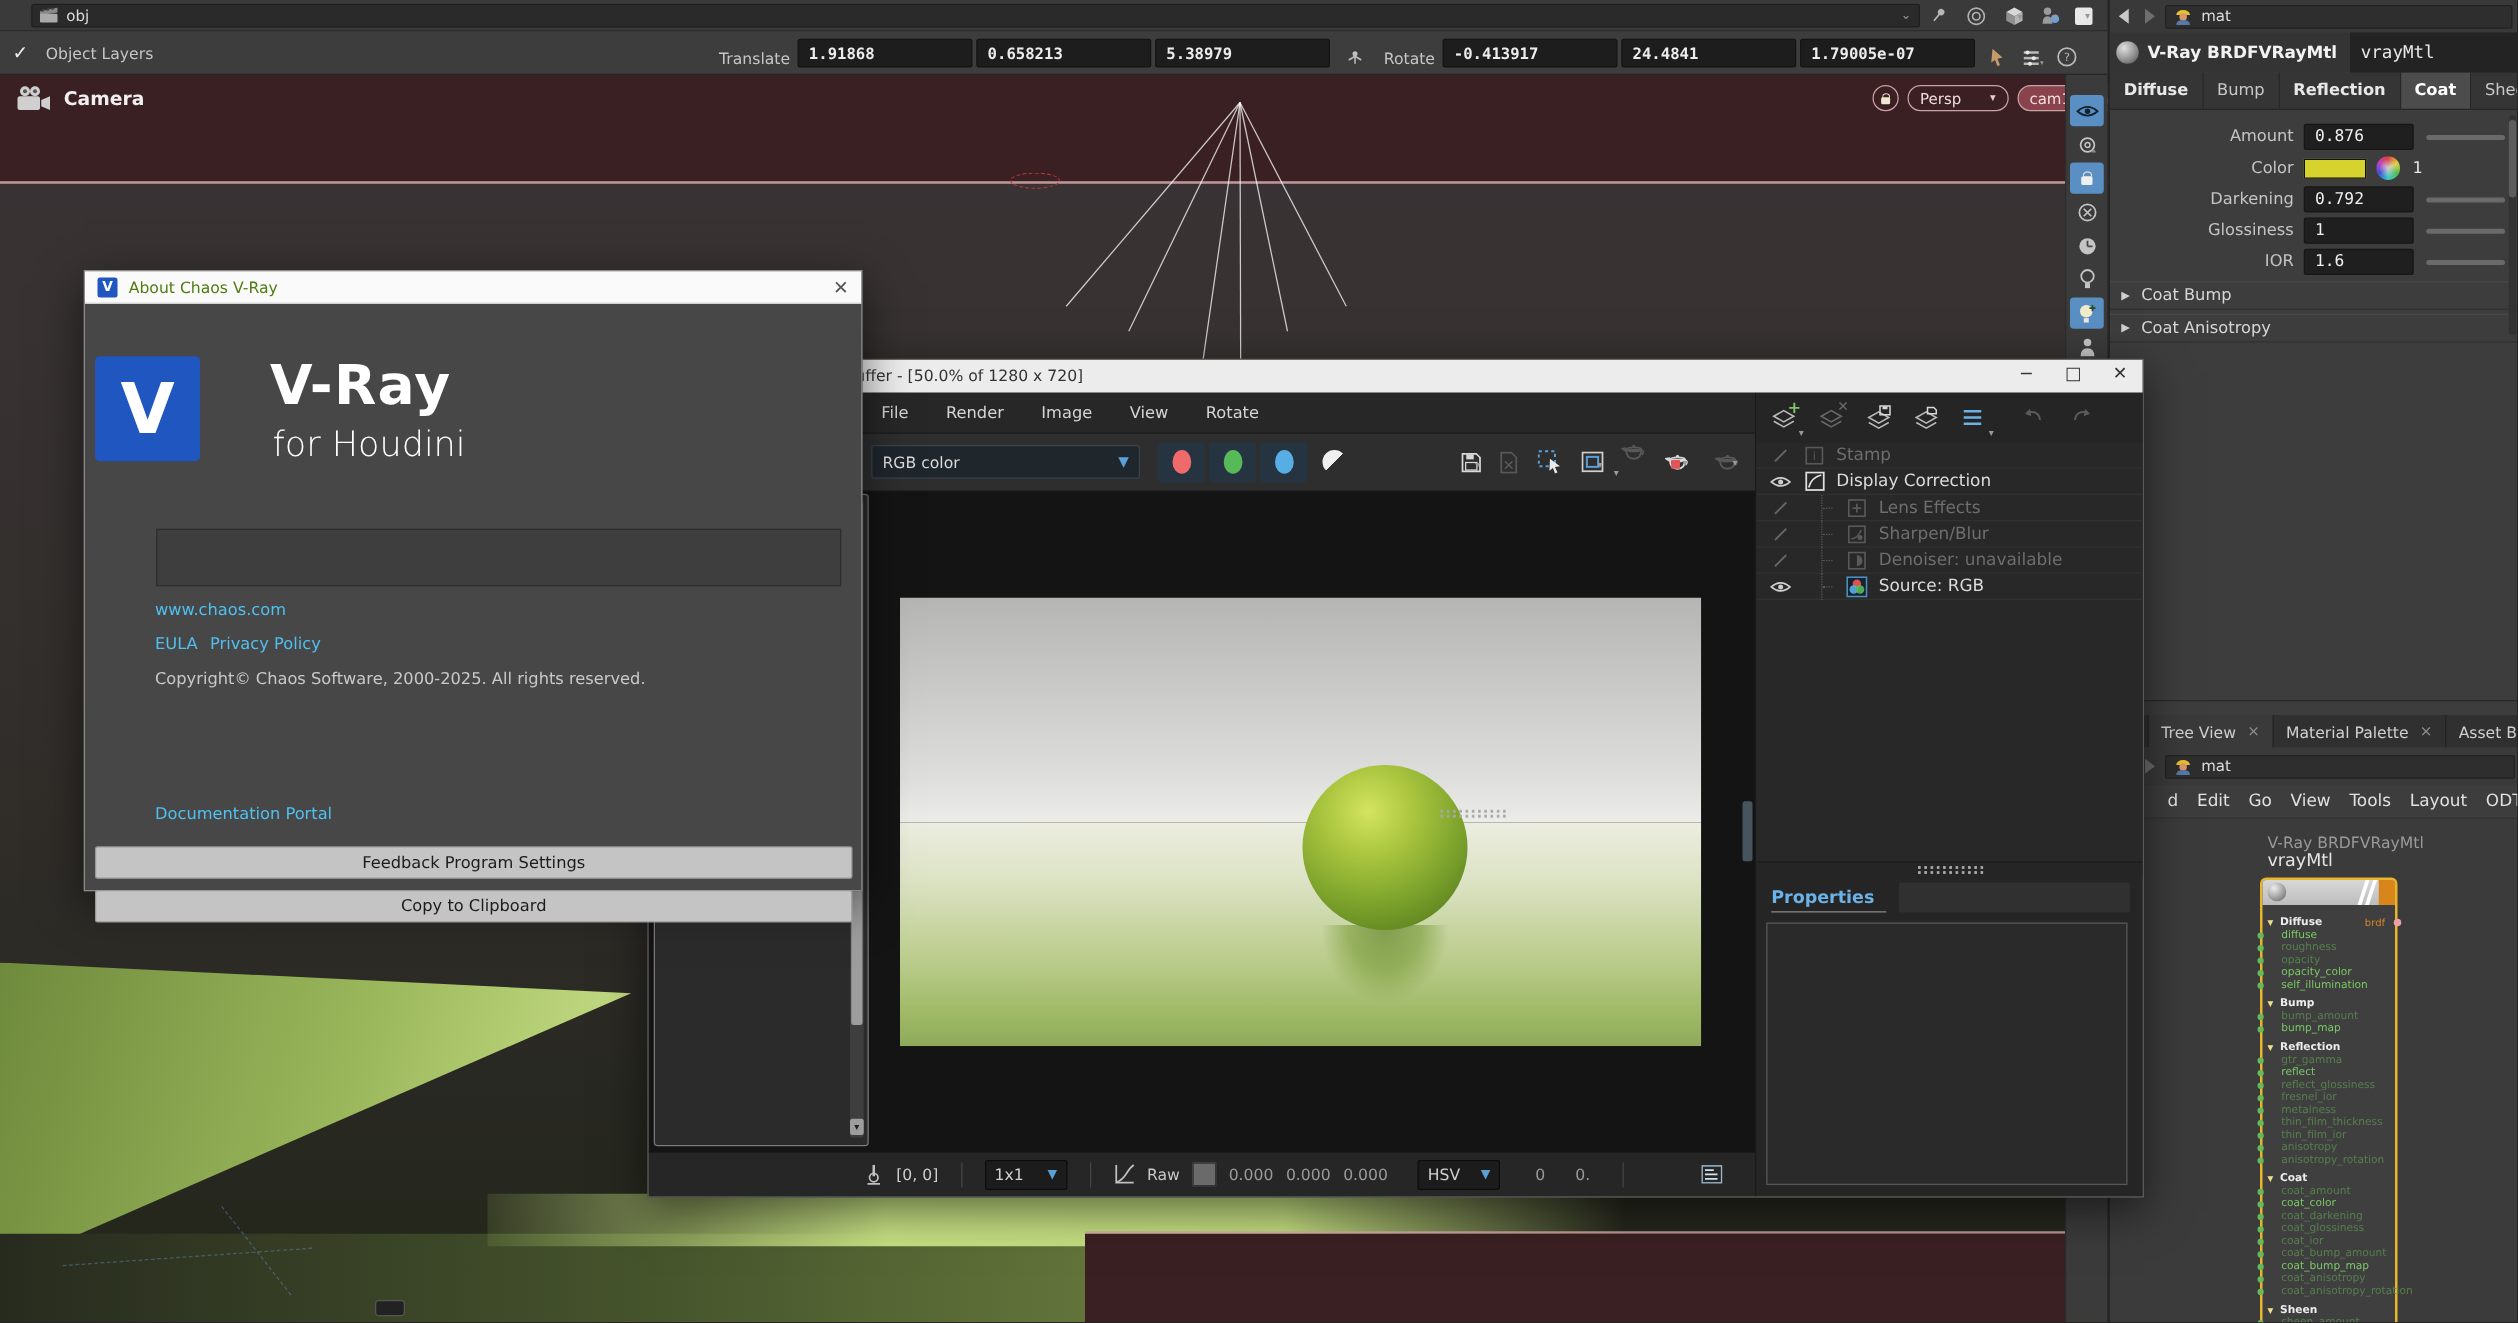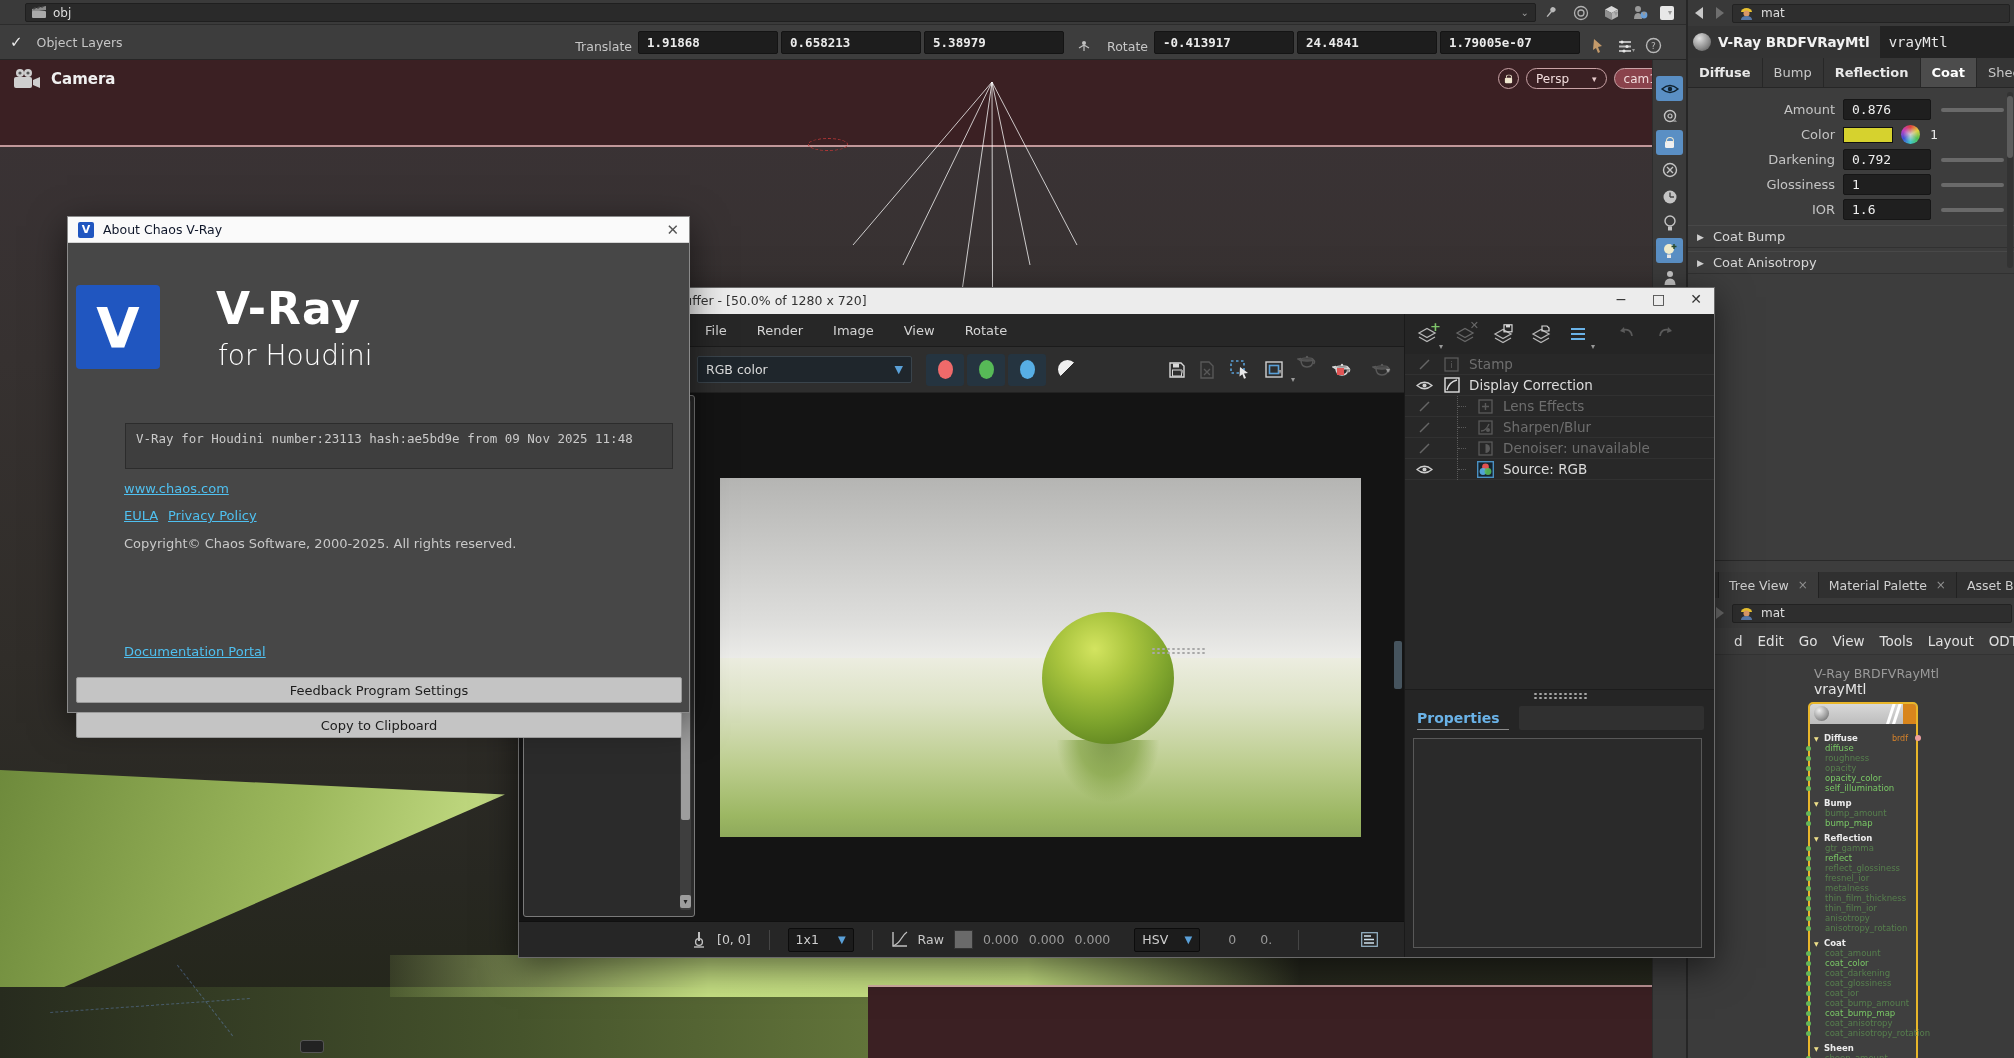--- a/index.html
+++ b/index.html
@@ -96,28 +96,28 @@
 .layer-label.dim{color:#6e6e6e}
 #vfb-rfill{flex:1;background:#282828}
 #vfb-splitter{height:13px;background:#252525;border-top:1px solid #1c1c1c;display:flex;justify-content:center;align-items:center;flex:none}
 #vfb-proprow{height:28px;display:flex;align-items:flex-end;padding:0 10px 0 12px;gap:10px;flex:none}
 #vfb-proplabel{color:#6ab2e7;font-weight:bold;font-size:14px;border-bottom:1px solid #8a8a8a;padding:0 4px 3px 0;width:92px}
 #vfb-proprect{flex:1;height:24px;background:#303030;border-radius:2px}
 #vfb-propbox{flex:1;margin:8px 12px 9px 8px;border:1px solid #585858;background:#2a2a2a}
 
 #about{left:67px;top:216px;width:623px;height:497px;background:#474747;z-index:30;border:1px solid #8a8a8a}
 #about-tb{height:26px;background:#fafafa;border-bottom:1px solid #d5d5d5;display:flex;align-items:center;padding:0 10px;gap:9px}
-#about-title{color:#0f172a;font-size:12.5px}
+#about-title{color:#4d7c0f;font-size:12.5px}
 #about-close{margin-left:auto;color:#555;font-size:15px}
 .vlogo{background:#2056c0;color:#fff;display:flex;align-items:center;justify-content:center;font-weight:bold;border-radius:2px}
 #about-logo{position:absolute;left:8px;top:42px;width:84px;height:84px;font-size:56px;border-radius:4px}
 #about-pname{position:absolute;left:148px;top:40px;color:#fff;font-size:44px;font-weight:bold;letter-spacing:1px}
 #about-pplat{position:absolute;left:150px;top:96px;color:#fff;font-size:28px;font-weight:300}
 #about-build{position:absolute;left:57px;top:180px;width:548px;height:46px;background:#3e3e3e;border:1px solid #2c2c2c;font-family:"DejaVu Sans Mono",monospace;font-size:12.5px;color:#cacaca;padding:6px 10px;line-height:17px;white-space:nowrap;overflow:hidden}
-.alink{color:#4fc0f0;text-decoration:underline;font-size:13px}
+.alink{color:#4fc0f0;font-size:13px}
 #about-www{position:absolute;left:56px;top:238px}
 #about-eula{position:absolute;left:56px;top:265px}
 #about-priv{position:absolute;left:100px;top:265px}
 #about-copy{position:absolute;left:56px;top:293px;color:#c9c9c9;font-size:13px}
 #about-third{position:absolute;left:56px;top:318px;width:470px;color:#c9c9c9;font-size:13px;line-height:16.5px}
 #about-doc{position:absolute;left:56px;top:401px}
 .about-btn{position:absolute;left:8px;width:606px;height:26px;background:#c4c4c4;border:1px solid #9a9a9a;border-radius:2px;color:#1c1c1c;font-size:13px;display:flex;align-items:center;justify-content:center}
 
 #dock{position:absolute;left:1686px;top:0;width:328px;height:1058px;background:#3d3d3d;border-left:2px solid #262626;z-index:2;overflow:hidden}
 #dock-row1{height:26px;background:#393939;display:flex;align-items:center;gap:5px;padding:0 4px}
@@ -666,21 +666,20 @@
     <div id="about-tb">
       <span class="vlogo" style="width:16px;height:16px;font-size:11px">V</span>
       <span id="about-title">About Chaos V-Ray</span>
       <span id="about-close">✕</span>
     </div>
     <div style="position:relative;height:470px">
       <span class="vlogo" id="about-logo">V</span>
       <div id="about-pname">V-Ray</div>
       <div id="about-pplat">for Houdini</div>
       <div id="about-build">
-        <div>V-Ray for Houdini number:23113 hash:ae5bd9e from 09 Nov 2025 11:48</div>
       </div>
       <a class="alink" id="about-www">www.chaos.com</a>
       <a class="alink" id="about-eula">EULA</a>
       <a class="alink" id="about-priv">Privacy Policy</a>
       <div id="about-copy">Copyright© Chaos Software, 2000-2025. All rights reserved.</div>
       <a class="alink" id="about-doc">Documentation Portal</a>
       <div class="about-btn" style="top:434px">Feedback Program Settings</div>
       <div class="about-btn" style="top:469px">Copy to Clipboard</div>
     </div>
   </div>

